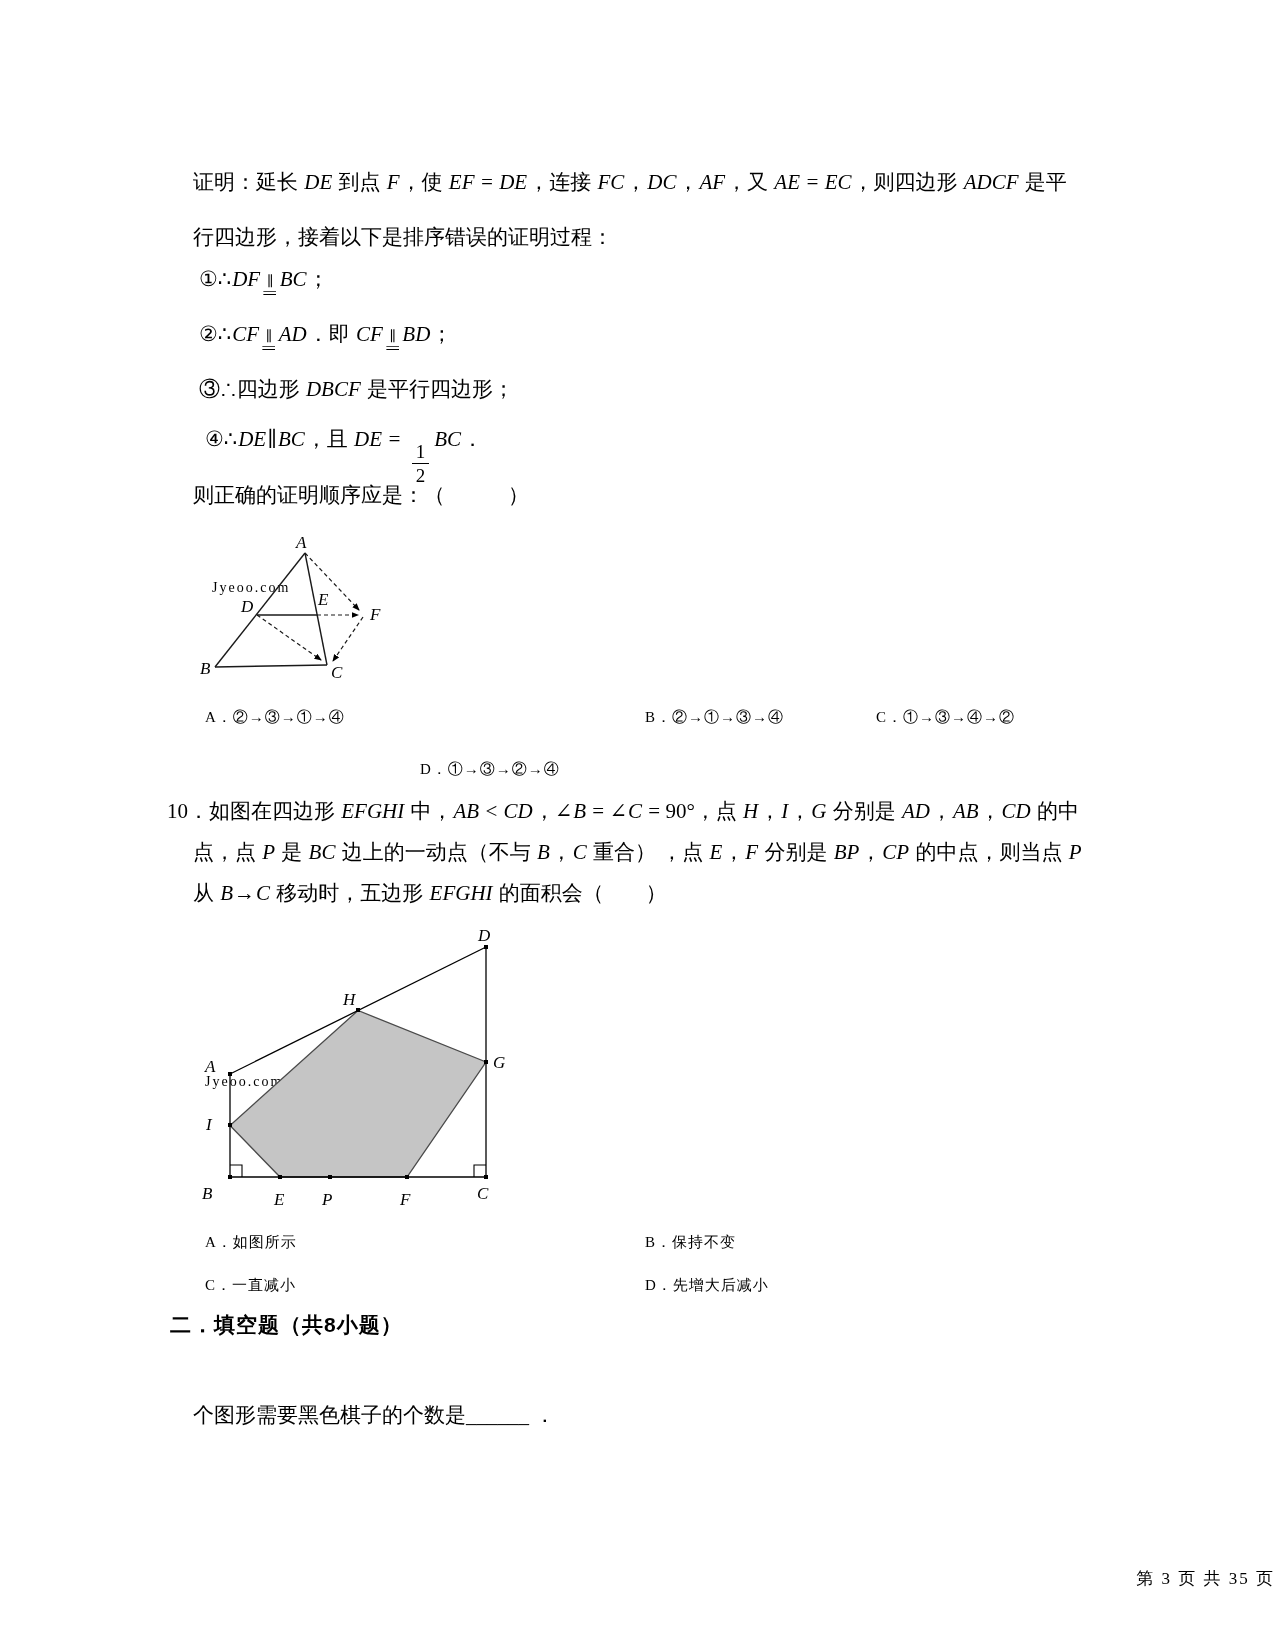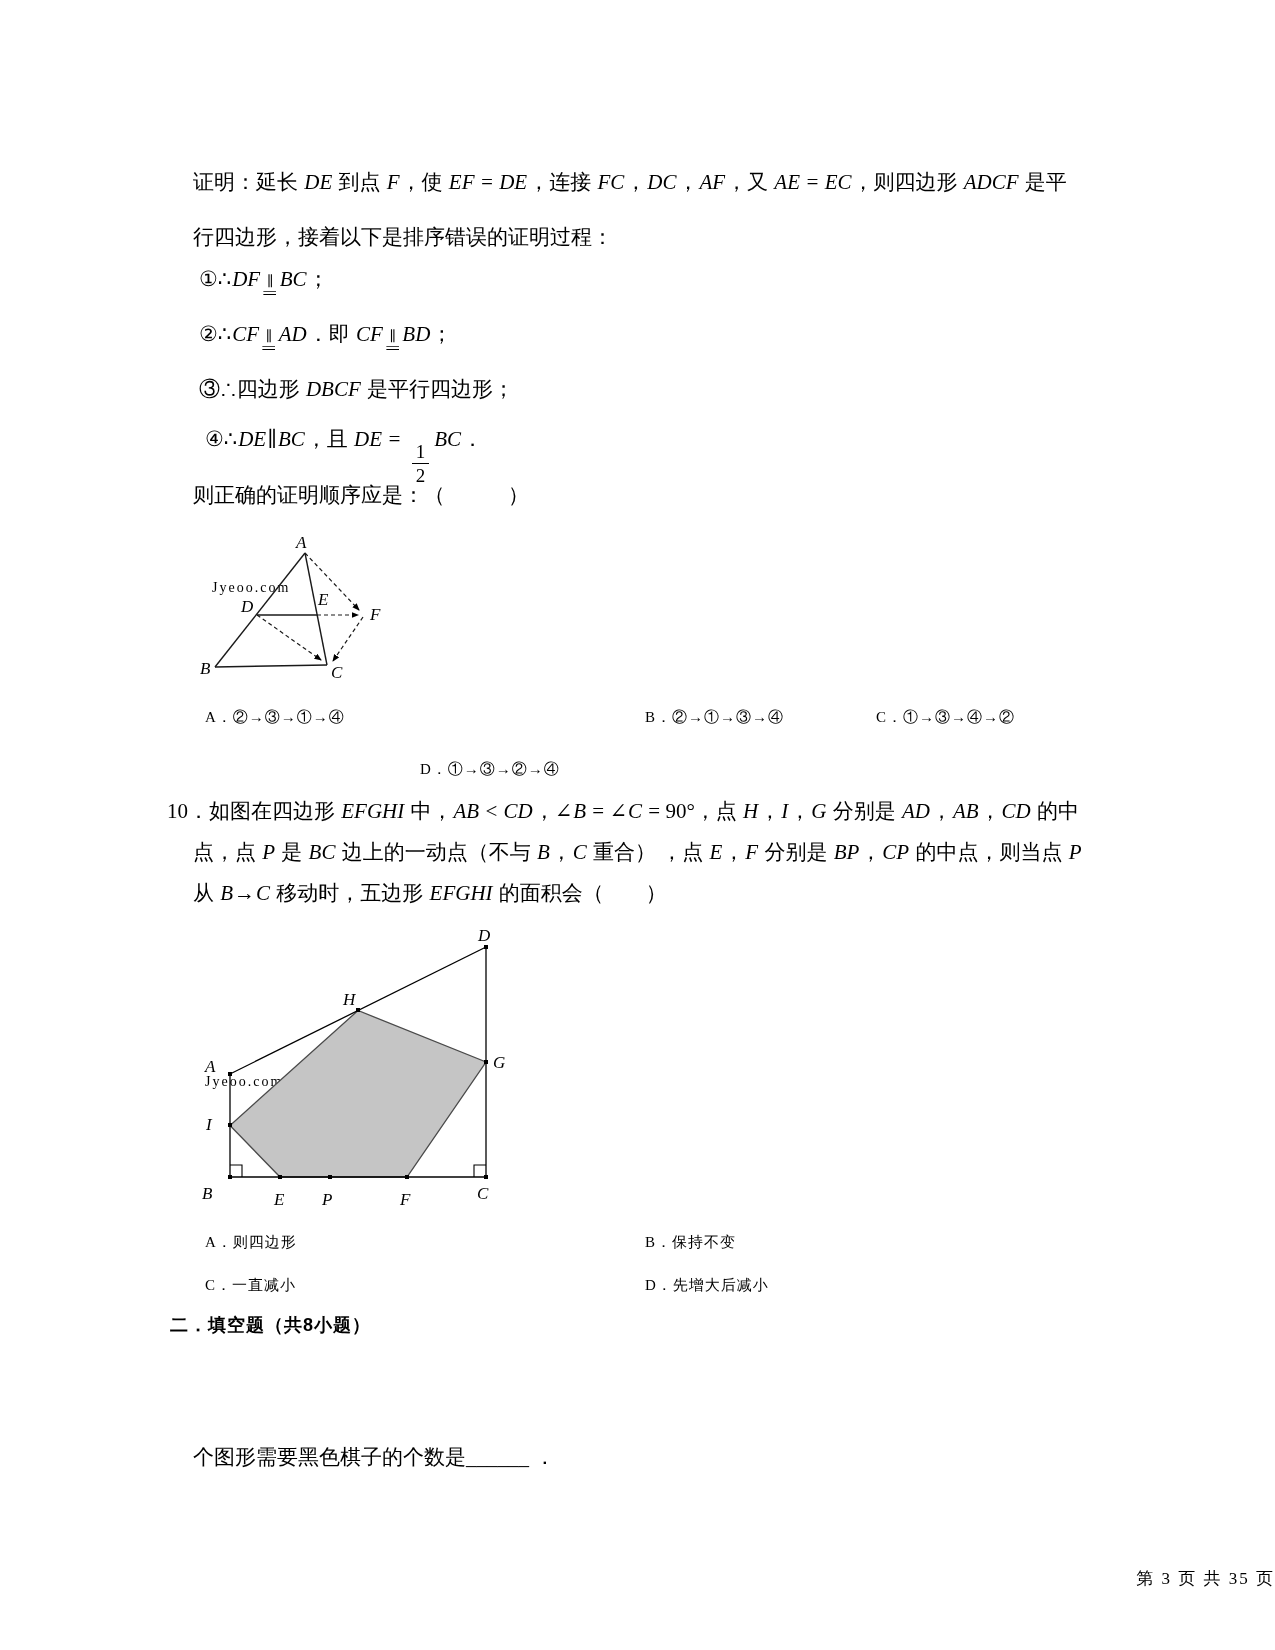--- a/index.html
+++ b/index.html
@@ -1,21 +1,21 @@
 <!DOCTYPE html>
 <html><head>
 <meta charset="utf-8">
 <style>
   html,body{margin:0;padding:0;background:#fff;}
   #page{position:relative;width:1275px;height:1650px;background:#ffffff;overflow:hidden;
         font-family:"Liberation Serif","DejaVu Serif",serif;color:#000;margin-top:16px;}
   .line{position:absolute;white-space:nowrap;font-size:21px;line-height:26px;}
   .line i{font-style:italic;padding:0 1px;}
   .opt{position:absolute;white-space:nowrap;font-size:15px;line-height:26px;letter-spacing:1px;}
-  .sec{font-family:"Liberation Sans","DejaVu Sans",sans-serif;font-weight:bold;font-size:18px;letter-spacing:1px;}
+  .sec{font-family:"Liberation Sans","DejaVu Sans",sans-serif;font-weight:bold;font-size:21px;letter-spacing:1px;}
   .peq{display:inline-flex;flex-direction:column;align-items:center;vertical-align:0px;margin:0 4px;line-height:1;}
   .peq .t{font-size:14px;line-height:11px;font-style:italic;}
   .peq .b{font-size:17px;line-height:13px;transform:scaleX(1.6);}
   .frac{display:inline-flex;flex-direction:column;align-items:center;vertical-align:-12px;margin:0 4px;line-height:1;font-size:19px;}
   .frac .num{padding:0 4px 2px;}
   .frac .den{border-top:1.5px solid #000;padding:2px 4px 0;}
   .footer{position:absolute;left:0;right:0;text-align:right;font-size:17px;letter-spacing:2px;}
   svg{position:absolute;overflow:visible;}
   svg text{font-family:"Liberation Serif","DejaVu Serif",serif;font-style:italic;font-size:17px;fill:#000;}
   svg text.wm{font-style:normal;font-size:14px;letter-spacing:2px;}
@@ -109,24 +109,24 @@
     <text x="205" y="1056">A</text>
     <text x="493" y="1052">G</text>
     <text x="206" y="1114">I</text>
     <text x="202" y="1183">B</text>
     <text x="274" y="1189">E</text>
     <text x="322" y="1189">P</text>
     <text x="400" y="1189">F</text>
     <text x="477" y="1183">C</text>
   </svg>
 
-  <div class="opt" style="left:205px;top:1213px">A．则四边形</div>
+  <div class="opt" style="left:205px;top:1213px">A．如图所示</div>
   <div class="opt" style="left:645px;top:1213px">B．保持不变</div>
   <div class="opt" style="left:205px;top:1256px">C．一直减小</div>
   <div class="opt" style="left:645px;top:1256px">D．先增大后减小</div>
 
   <div class="line sec" style="left:170px;top:1296px">二．填空题（共8小题）</div>
 
-  <div class="line" style="left:193px;top:1428px"><span>个图形需要黑色棋子的个数是</span><span>______</span><span> ．</span></div>
+  <div class="line" style="left:193px;top:1386px"><span>个图形需要黑色棋子的个数是</span><span>______</span><span> ．</span></div>
 
   <div class="footer" style="top:1551px">第 3 页 共 35 页</div>
 
 </div>
 
 </body></html>

